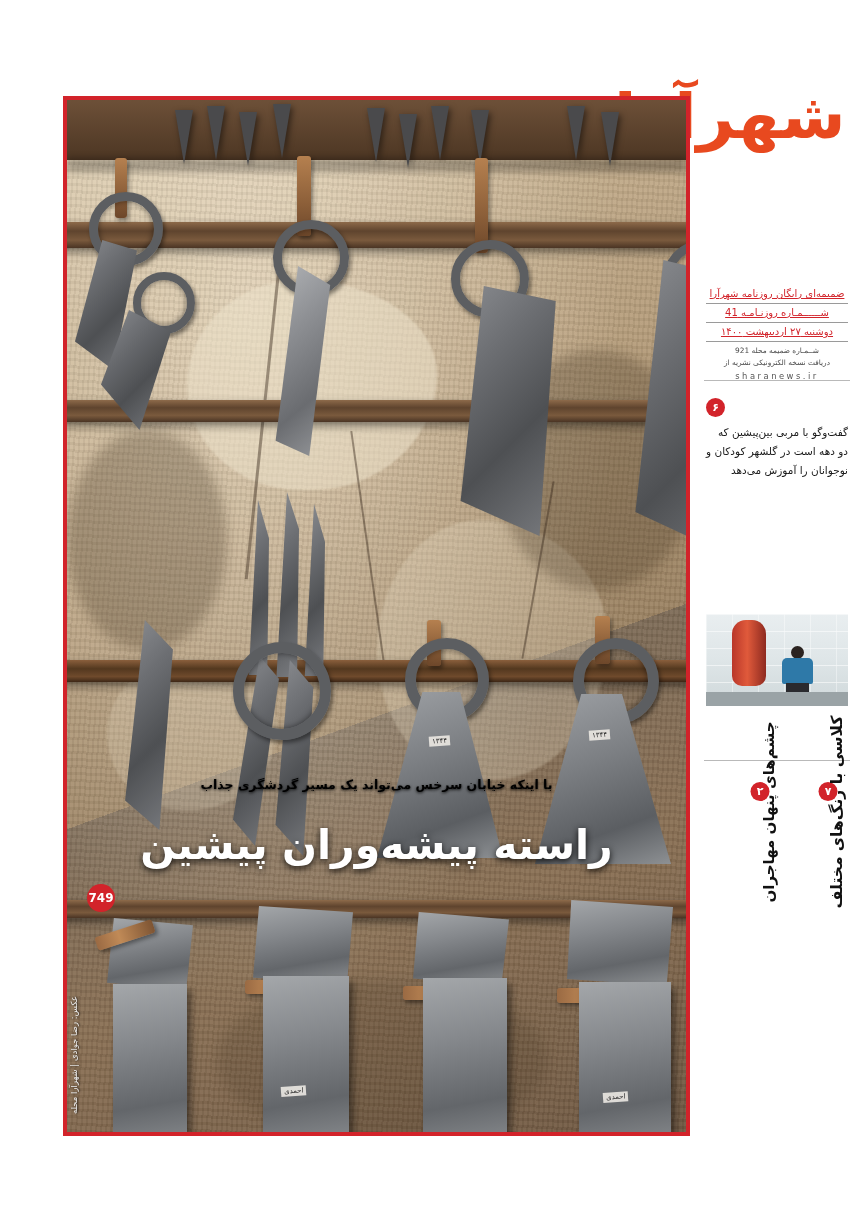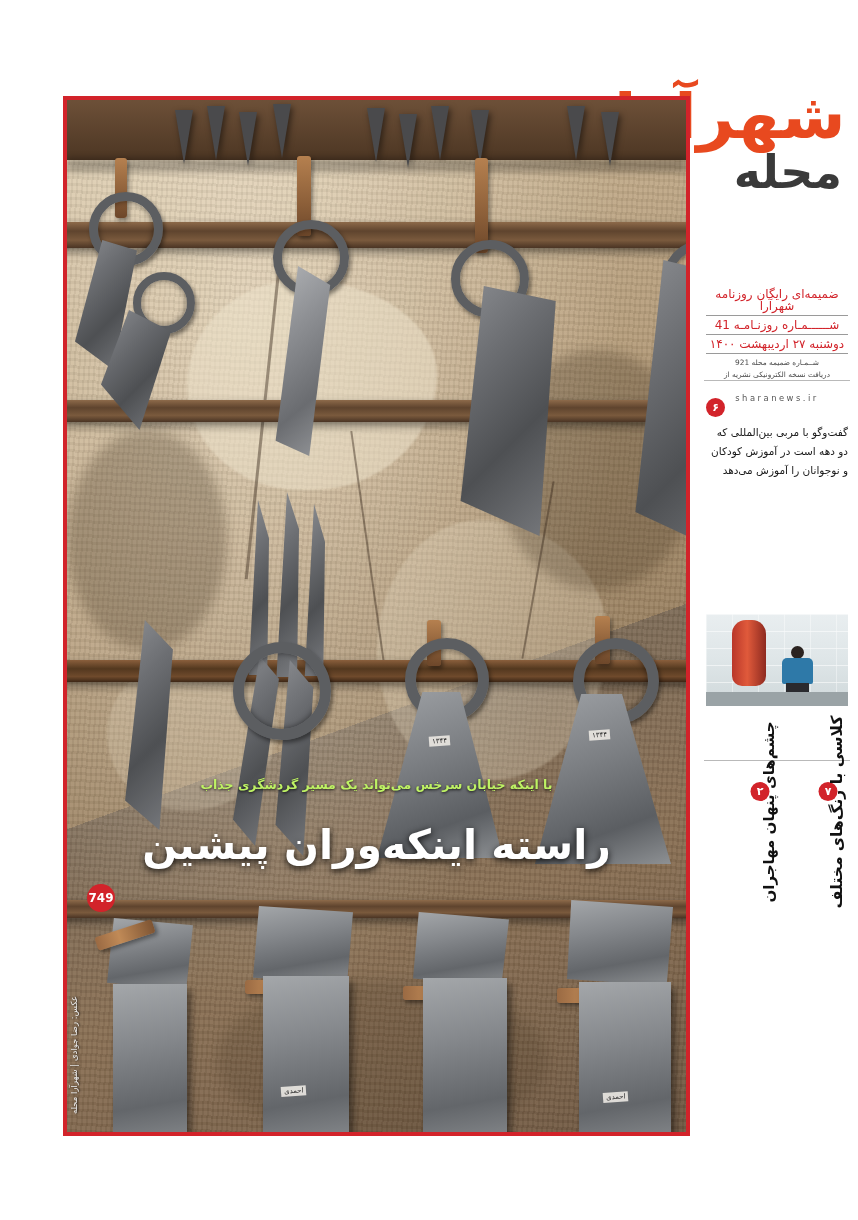--- a/index.html
+++ b/index.html
@@ -70,46 +70,47 @@
   .masthead-meta {
     position: absolute;
     top: 288px;
     right: 10px;
     width: 142px;
     text-align: left;
     direction: rtl;
     font-family: "DejaVu Sans", sans-serif;
   }
   .masthead-meta .red-line {
-    font-size: 12px;
+    font-size: 10px;
     color: #d2232a;
     letter-spacing: 0.6px;
     line-height: 12px;
     text-align: center;
     margin-bottom: 3px;
+    text-decoration: underline;
   }
   .masthead-meta .rule {
     height: 1px;
     background: #9a9a9a;
     margin: 3px 0 3px 0;
   }
   .masthead-meta .gray-line {
     font-size: 7.4px;
     color: #4a4a4a;
     letter-spacing: 0.6px;
     line-height: 12px;
     text-align: center;
   }
   .masthead-meta .site {
     font-size: 8.4px;
     color: #555;
     letter-spacing: 2.5px;
     text-align: center;
     direction: ltr;
-    margin-top: 12px;
+    margin-top: 2px;
   }
 
   
   .badge-circle {
     width: 19px;
     height: 19px;
     border-radius: 50%;
     background: #d2232a;
     color: #fff;
     font-family: "DejaVu Sans", sans-serif;
@@ -412,21 +413,21 @@
     position: absolute;
     left: 50%;
     transform: translateX(-50%);
     top: 674px;
     width: 560px;
     text-align: center;
     font-family: "DejaVu Sans", sans-serif;
     font-weight: bold;
     font-size: 12.5px;
     line-height: 21px;
-    color: #bef264;
+    color: #000000;
     text-shadow: 0 1px 3px rgba(0,0,0,.85);
     direction: rtl;
   }
   .main-headline {
     position: absolute;
     left: 0;
     right: 0;
     top: 718px;
     text-align: center;
     font-family: "DejaVu Sans", sans-serif;
@@ -469,44 +470,41 @@
 </style>
 </head>
 <body>
 
 <div class="page">
 
   <div class="rail">
 
     <div class="logo-wrap">
       <div class="logo-title">شهرآرا</div>
-      <div class="logo-sub">
-        <span>محله</span>
-      </div>
     </div>
 
     <div class="masthead-meta">
       <div class="red-line">ضمیمه‌ای رایگان روزنامه شهرآرا</div>
       <div class="rule"></div>
       <div class="red-line">شــــــمـاره روزنـامـه 41</div>
       <div class="rule"></div>
       <div class="red-line">دوشنبه ۲۷ اردیبهشت ۱۴۰۰</div>
       <div class="rule"></div>
       <div class="gray-line">شــمـاره ضمیمه محله 921</div>
       <div class="gray-line">دریافت نسخه الکترونیکی نشریه از</div>
       <div class="site">sharanews.ir</div>
     </div>
 
     <div class="rail-divider" style="top: 380px;"></div>
 
     <div class="teaser-1">
       <div class="badge-row">
         <div class="badge-circle">۶</div>
       </div>
-      <div class="deck">گفت‌وگو با مربی بین‌المللی که دو دهه است در آموزش کودکان و نوجوانان را آموزش می‌دهد</div>
+      <div class="deck">گفت‌وگو با مربی بین‌پیشین که دو دهه است در گلشهر کودکان و نوجوانان را آموزش می‌دهد</div>
     </div>
 
     <div class="teaser-photo">
       <div class="tp-wall"></div>
       <div class="tp-tile-lines"></div>
       <div class="tp-bag"></div>
       <div class="tp-person">
         <div class="head"></div>
         <div class="torso"></div>
         <div class="legs"></div>
@@ -620,21 +618,21 @@
 
       <div class="vise" style="left:500px;top:800px;width:106px;height:86px;clip-path:polygon(4% 0,100% 8%,94% 100%,0 92%);"></div>
       <div class="rod" style="left:490px;top:888px;width:78px;height:15px;"></div>
       <div class="vise" style="left:512px;top:882px;width:92px;height:172px;"></div>
       <div class="tag" style="left:536px;top:992px;">احمدی</div>
 
       <div class="deck-on-photo">
         <span>با اینکه خیابان سرخس می‌تواند یک مسیر گردشگری جذاب</span><br>
       </div>
 
-      <div class="main-headline">راسته اینکه‌وران پیشین</div>
+      <div class="main-headline">راسته پیشه‌وران پیشین</div>
 
       <div class="issue-badge">749</div>
 
       <div class="photo-credit">عکس: رضا جوادی | شهرآرا محله</div>
     </div>
   </div>
 
 </div>
 
 </body></html>

